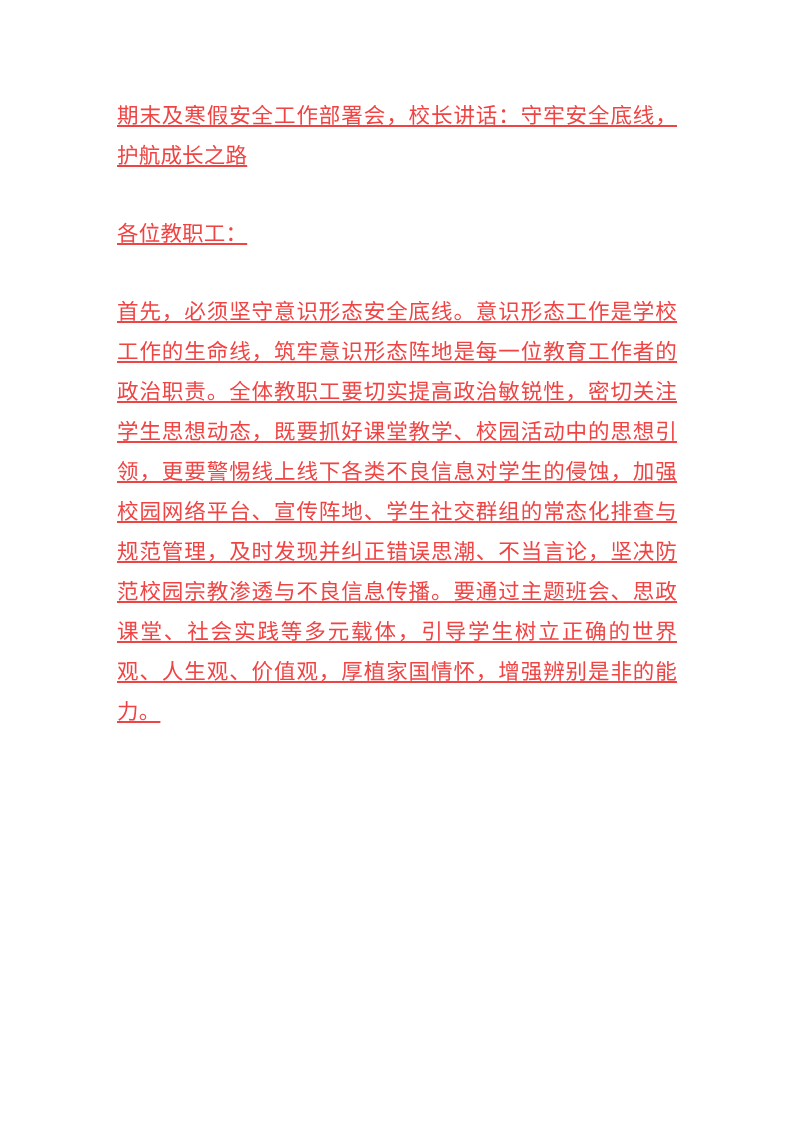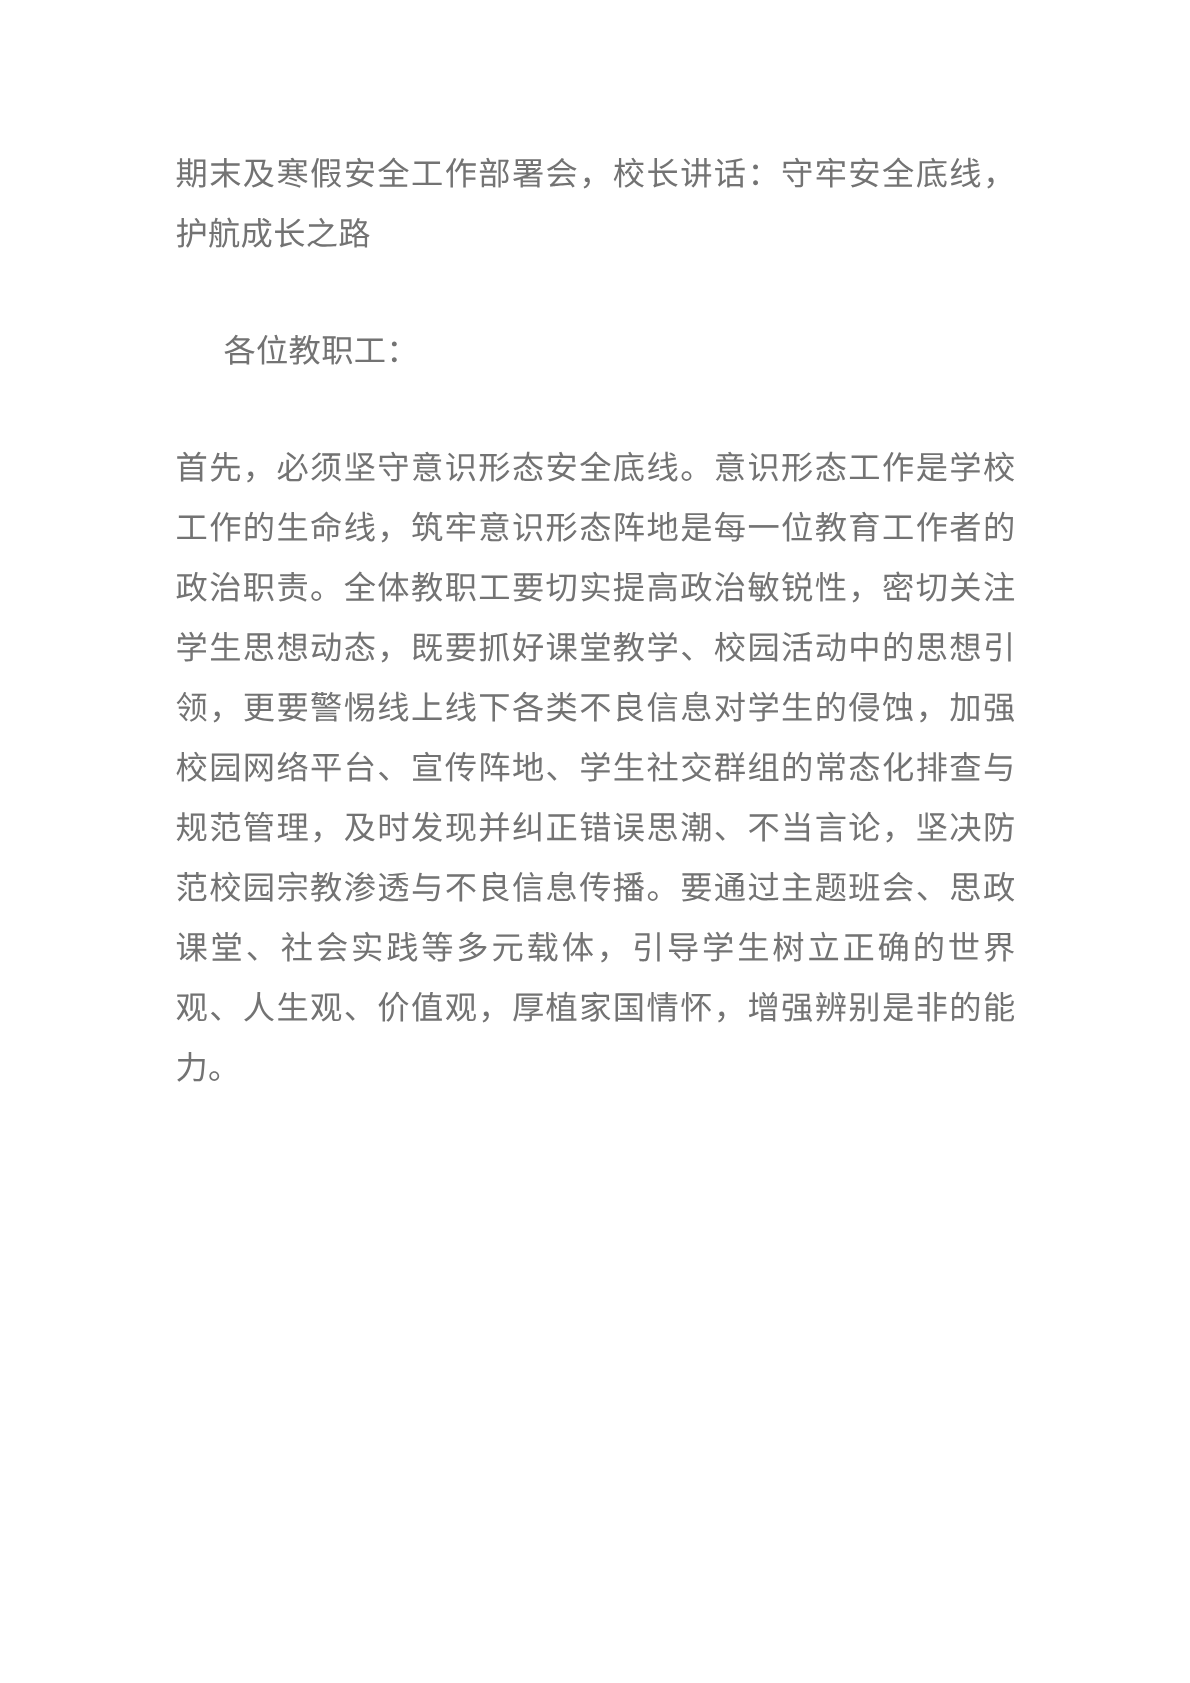--- a/index.html
+++ b/index.html
@@ -33,30 +33,30 @@
   }
 
   .para {
     margin: 0;
     font-size: 21.5px;
     line-height: 40px;
     letter-spacing: 0.2px;
     text-align: justify;
     text-justify: inter-ideograph;
     word-break: break-all;
-    color: #737373;
+    color: #ef4444;
+    text-decoration: underline;
   }
 
   .para.title {
     margin-bottom: 38px;
   }
 
   .para.salutation {
     margin-bottom: 38px;
-    margin-left: 32px;
   }
 
   .para.body-text {
     margin-bottom: 38px;
   }
 
   .para.body-text:last-child {
     margin-bottom: 0;
   }
 </style>

